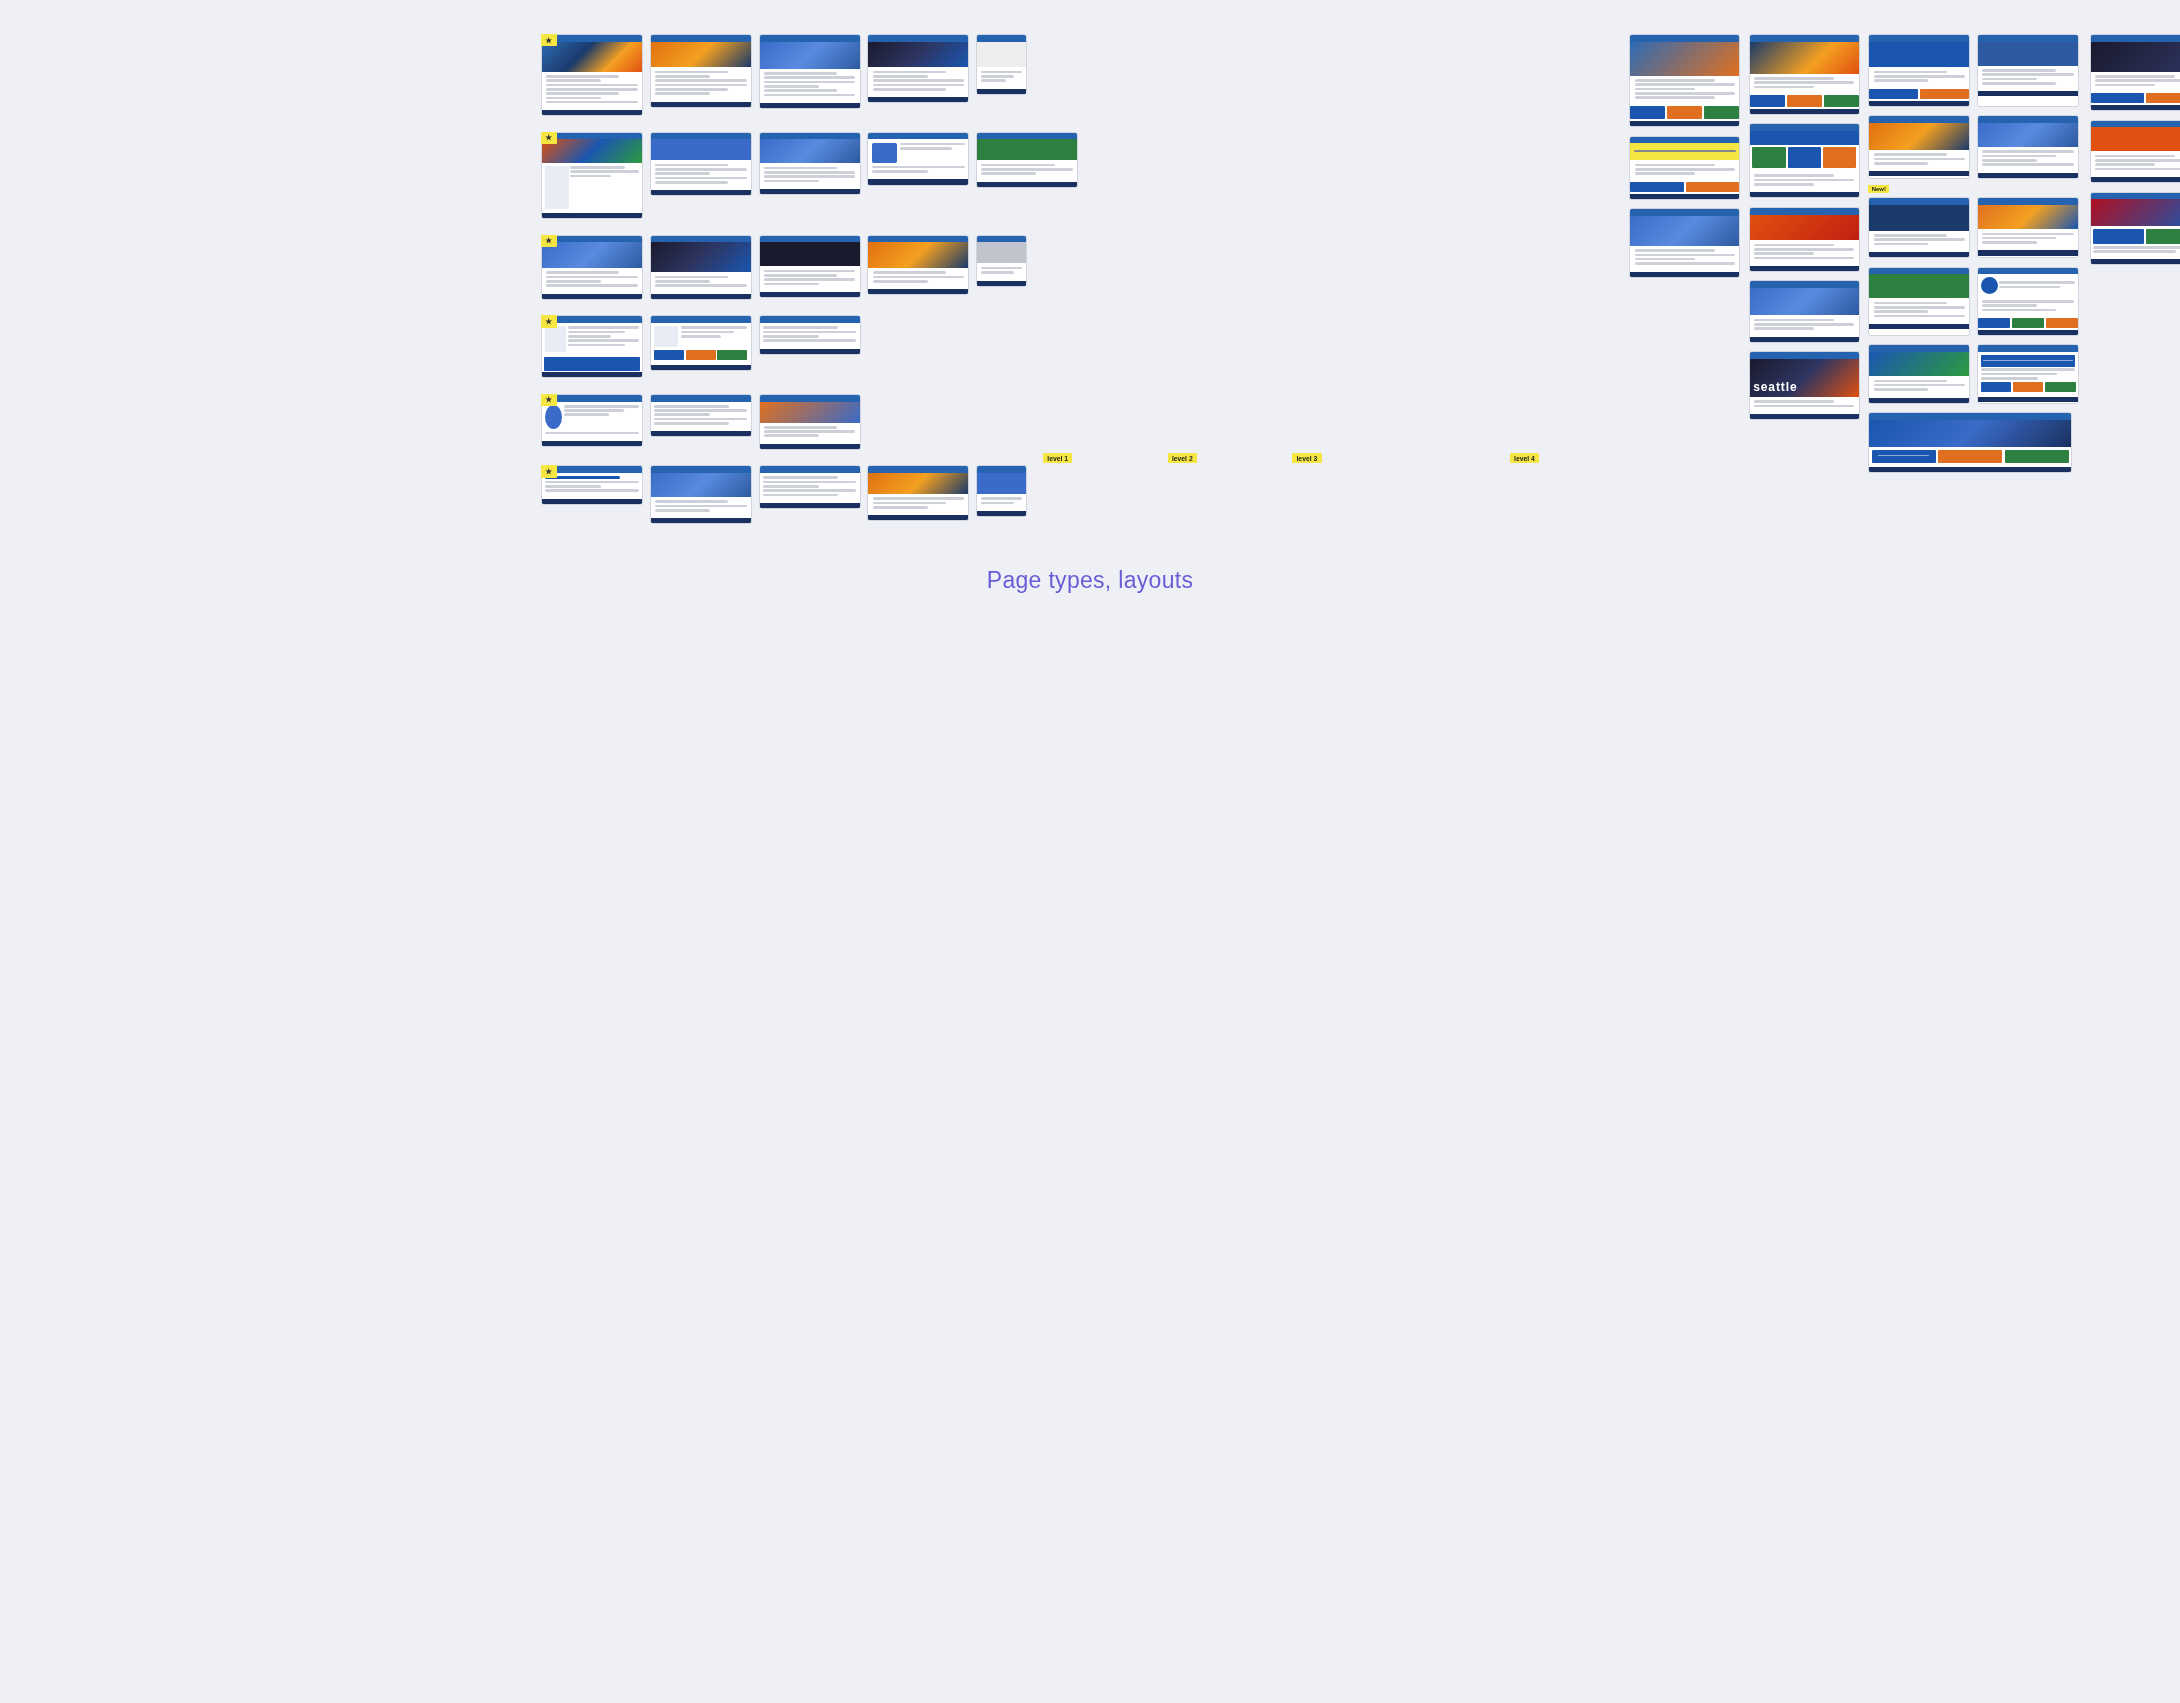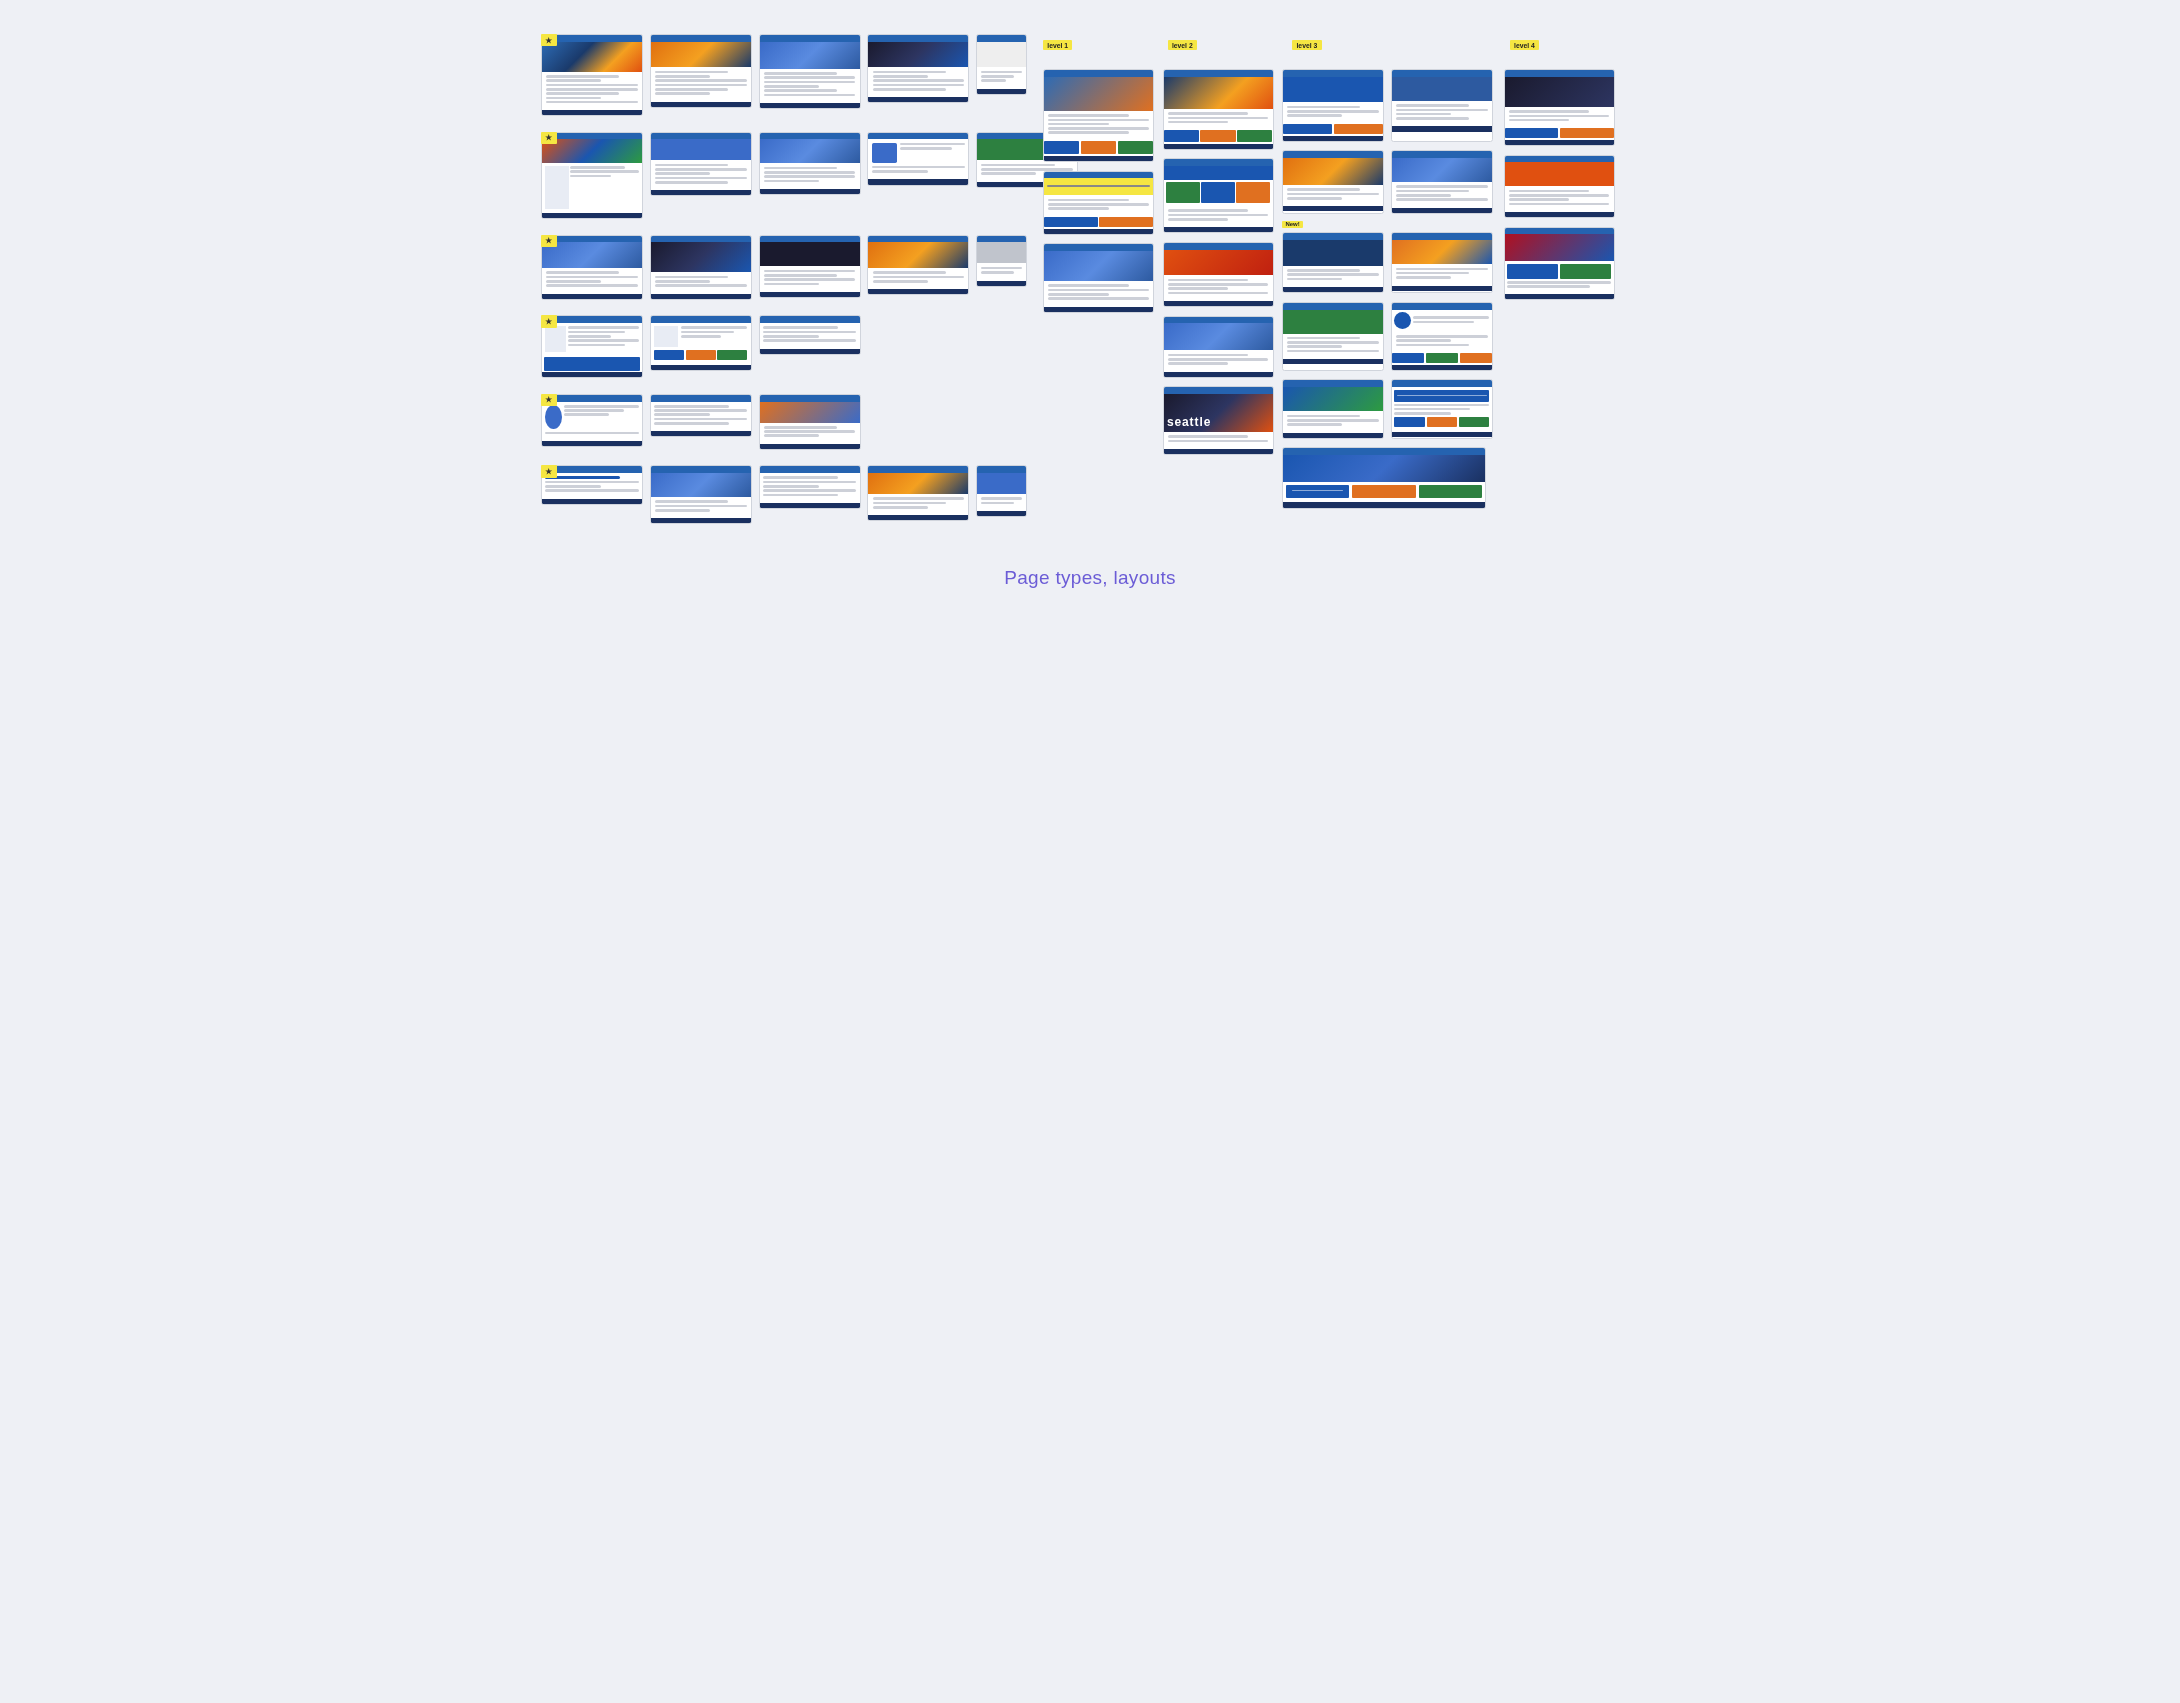--- a/index.html
+++ b/index.html
@@ -28,21 +28,21 @@
       display: flex;
       flex-direction: column;
       gap: 15.3px;
       flex: 0 0 auto;
       width: 451px;
     }
 
     
     .right-column {
       display: flex;
-      flex-direction: column;
+      flex-direction: row;
       gap: 8.5px;
       flex: 0 0 auto;
       width: 596px;
     }
 
     
     .screenshot-row {
       display: flex;
       gap: 6.8px;
       align-items: flex-start;
@@ -146,21 +146,21 @@
       color: #222;
       white-space: nowrap;
       border-radius: 0.9px;
       display: inline-block;
       margin-bottom: 3.4px;
     }
 
     
     .page-title {
       margin-top: 43px;
-      font-size: 19px;
+      font-size: 23px;
       font-weight: 500;
       color: #6b5cd6;
       text-align: center;
       letter-spacing: 0.3px;
     }
 
     
     .w120 { width: 102px; }
     .h-hero-35 { height: 30px; }
 

